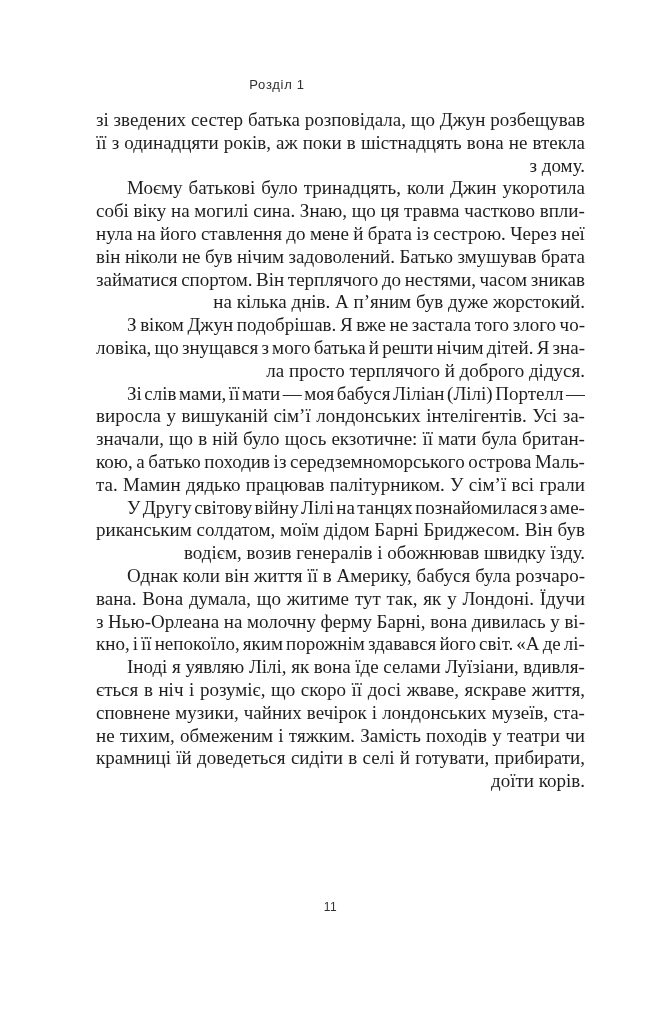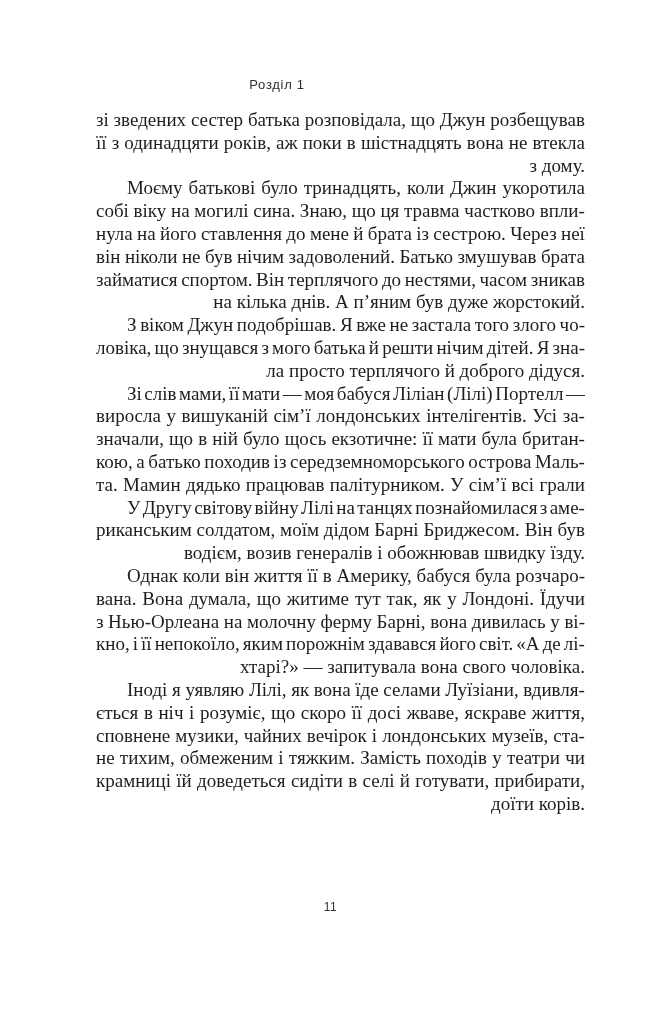--- a/index.html
+++ b/index.html
@@ -318,21 +318,20 @@
           <span>непокоїло,</span>
           <span>яким</span>
           <span>порожнім</span>
           <span>здавався</span>
           <span>його</span>
           <span>світ.</span>
           <span>«А</span>
           <span>де</span>
           <span>лі-</span>
         </div>
-        <div class="line last">хтарі?» — запитувала вона свого чоловіка.</div>
       </div>
       <div class="para">
         <div class="line indent">
           <span>Іноді</span>
           <span>я</span>
           <span>уявляю</span>
           <span>Лілі,</span>
           <span>як</span>
           <span>вона</span>
           <span>їде</span>

